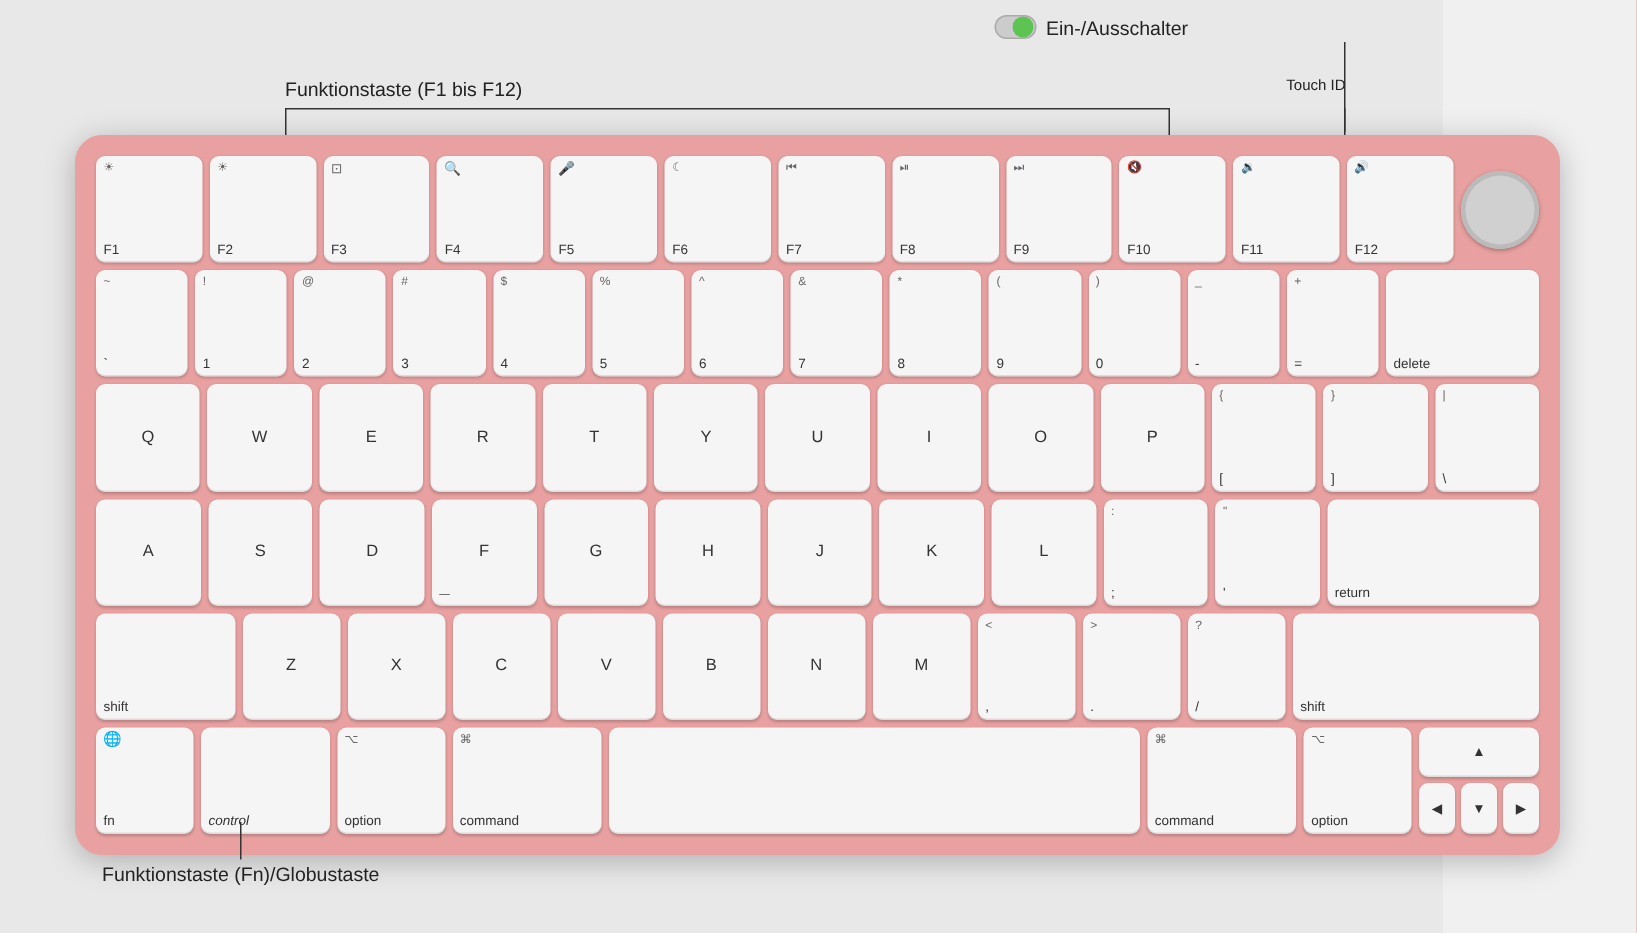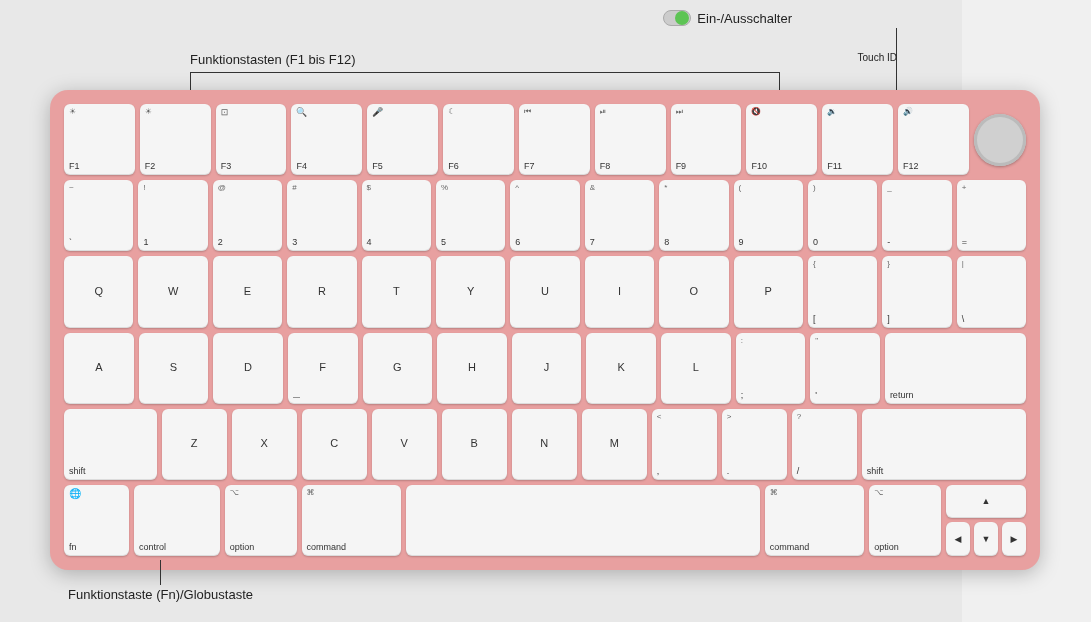--- a/index.html
+++ b/index.html
@@ -196,42 +196,42 @@
     .key-wide { flex: 1.5; }
     .key-delete { flex: 1.8; }
     .key-return { flex: 2.2; }
     .key-shift-l { flex: 1.5; }
     .key-shift-r { flex: 2.8; }
     .key-esc { flex: 1.2; }
     .key-fn-row { flex: 1; }
 
     .key-caps { flex: 1.5; }
     .key-fn-bottom { flex: 0.8; }
-    .key-control { flex: 1.1; }
+    .key-control { flex: 1.1; font-style: italic; }
     .key-option-l { flex: 0.9; }
     .key-command-l { flex: 1.3; }
     .key-space { flex: 5; }
     .key-command-r { flex: 1.3; }
     .key-option-r { flex: 0.9; }
   </style>
 </head>
 <body>
 
 <div class="page-container">
 
   <div class="label-power">
     <div class="power-toggle">
       <div class="power-toggle-dot"></div>
     </div>
     <span>Ein-/Ausschalter</span>
   </div>
 
   <div class="power-line"></div>
 
-  <div class="label-funk">Funktionstasten (F1 bis F12)</div>
+  <div class="label-funk">Funktionstaste (F1 bis F12)</div>
   <div class="label-funk-line-v"></div>
   <div class="label-funk-line-h"></div>
   <div class="label-funk-line-v2"></div>
 
   <div class="label-touchid">Touch ID</div>
   <div class="label-touchid-line"></div>
 
   <div class="keyboard">
 
     <div class="key-row">
@@ -333,20 +333,23 @@
         <span class="top-label">)</span>
         <span class="bottom-label">0</span>
       </div>
       <div class="key">
         <span class="top-label">_</span>
         <span class="bottom-label">-</span>
       </div>
       <div class="key">
         <span class="top-label">+</span>
         <span class="bottom-label">=</span>
+      </div>
+      <div class="key key-delete">
+        <span class="bottom-label">delete</span>
       </div>
     </div>
 
     <div class="key-row">
       <div class="key">
           <span class="center-label">Q</span>
         </div>
       <div class="key">
           <span class="center-label">W</span>
         </div>
@@ -513,18 +516,18 @@
           </div>
           <div class="key" style="flex:1; display:flex; align-items:center; justify-content:center;">
             <span>▶</span>
           </div>
         </div>
       </div>
     </div>
 
   </div>
 
-  <div style="position:absolute; left:68px; bottom:20px; display:flex; flex-direction:column; align-items:center;">
+  <div style="position:absolute; left:68px; bottom:32px; display:flex; flex-direction:column; align-items:center;">
     <div style="width:1px; height:25px; background:#333; margin-left:0;"></div>
     <span style="font-size:13px; color:#222; white-space:nowrap; margin-top:2px;">Funktionstaste (Fn)/Globustaste</span>
   </div>
 
 </div>
 
 </body></html>

